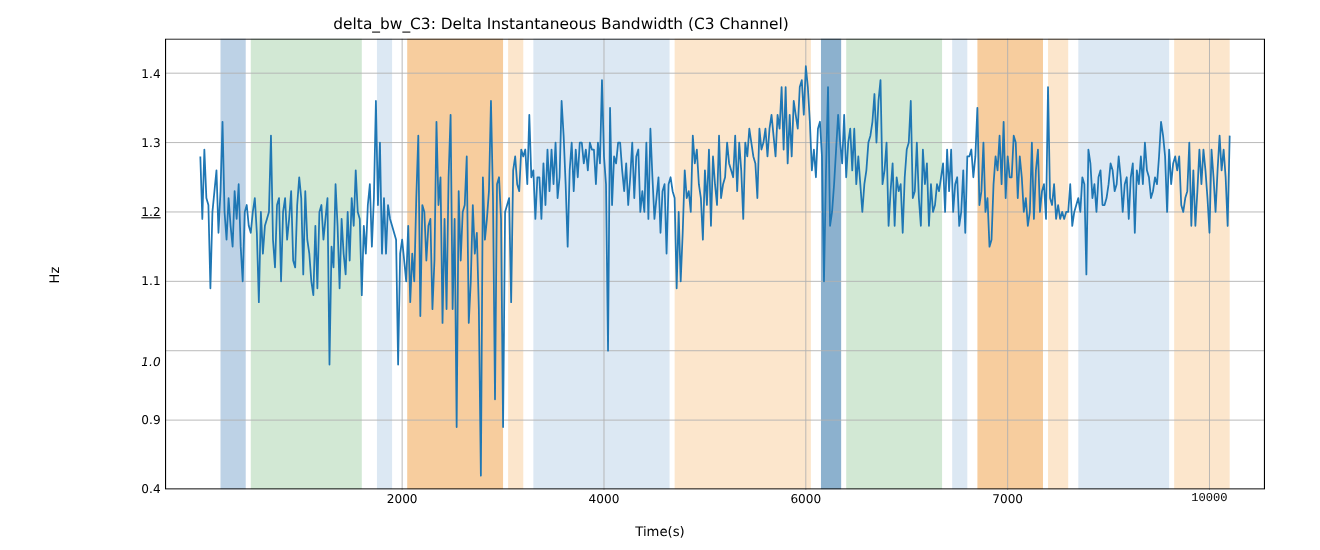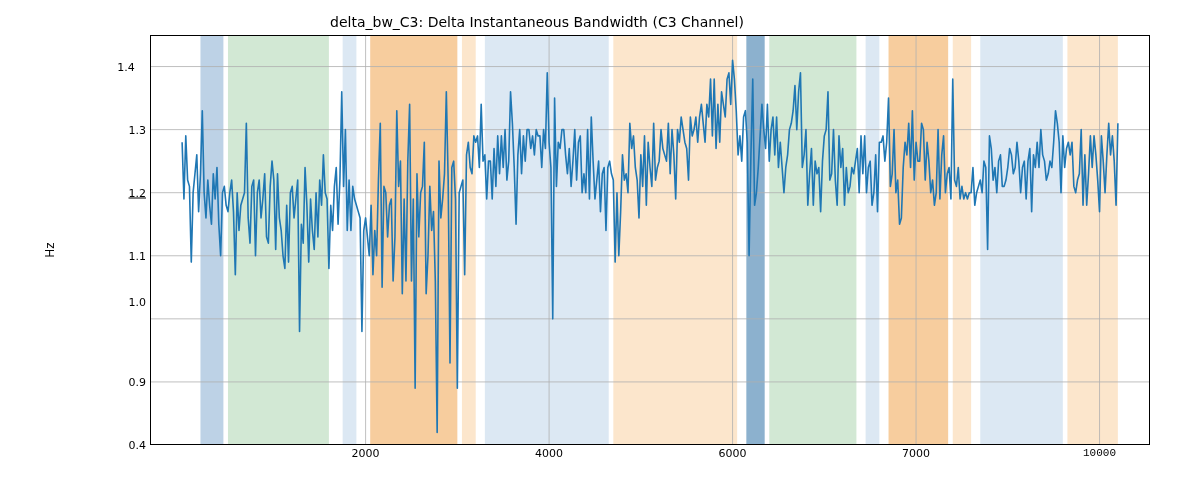--- a/index.html
+++ b/index.html
@@ -18,21 +18,20 @@
     height: 500px;
   }
   .title {
     position: absolute;
     top: 14px;
     left: 0;
     width: 1020px;
     text-align: center;
     font-size: 14px;
     color: #000000;
-    margin-left: 27px;
   }
   .ylabel {
     position: absolute;
     left: 40px;
     top: 0;
     height: 500px;
     width: 20px;
     display: flex;
     align-items: center;
     justify-content: center;
@@ -82,20 +81,21 @@
 </head>
 <body>
 
 <div class="figure">
   <div class="title">delta_bw_C3: Delta Instantaneous Bandwidth (C3 Channel)</div>
 
   <div class="ylabel">
     <span>Hz</span>
   </div>
 
+  <div class="xlabel">Time(s)</div>
 
   <div class="axes">
     <svg class="plot" viewBox="0 0 1000 410" preserveAspectRatio="none">
       <defs>
         <clipPath id="clip">
             <rect x="0" y="0" width="1000" height="410"></rect>
           </clipPath>
       </defs>
       <g id="spans-group" clip-path="url(#clip)">
           <rect x="50.45871559633028" y="0" width="22.935779816513758" height="410" fill="#b6cde3" fill-opacity="0.9"></rect>
@@ -149,20 +149,20 @@
     <div id="xtick-labels">
         <div class="tick-label xtick" style="left: 215.596px;">2000</div>
         <div class="tick-label xtick" style="left: 399.083px;">4000</div>
         <div class="tick-label xtick" style="left: 582.569px;">6000</div>
         <div class="tick-label xtick" style="left: 766.055px;">7000</div>
         <div class="tick-label xtick" style="left: 949.541px; font-family: Liberation Mono, monospace;">10000</div>
       </div>
     <div id="ytick-labels">
         <div class="tick-label ytick" style="top: 410px;">0.4</div>
         <div class="tick-label ytick" style="top: 346.923px;">0.9</div>
-        <div class="tick-label ytick" style="top: 267px;">1.0</div>
+        <div class="tick-label ytick" style="top: 294px; font-style: italic;">1.0</div>
         <div class="tick-label ytick" style="top: 220.769px;">1.1</div>
         <div class="tick-label ytick" style="top: 157.692px; text-decoration: underline;">1.2</div>
         <div class="tick-label ytick" style="top: 94.6154px;">1.3</div>
-        <div class="tick-label ytick" style="top: 31.5385px; text-align: center;">1.4</div>
+        <div class="tick-label ytick" style="top: 31.5385px;">1.4</div>
       </div>
   </div>
 </div>
 
 </body></html>

